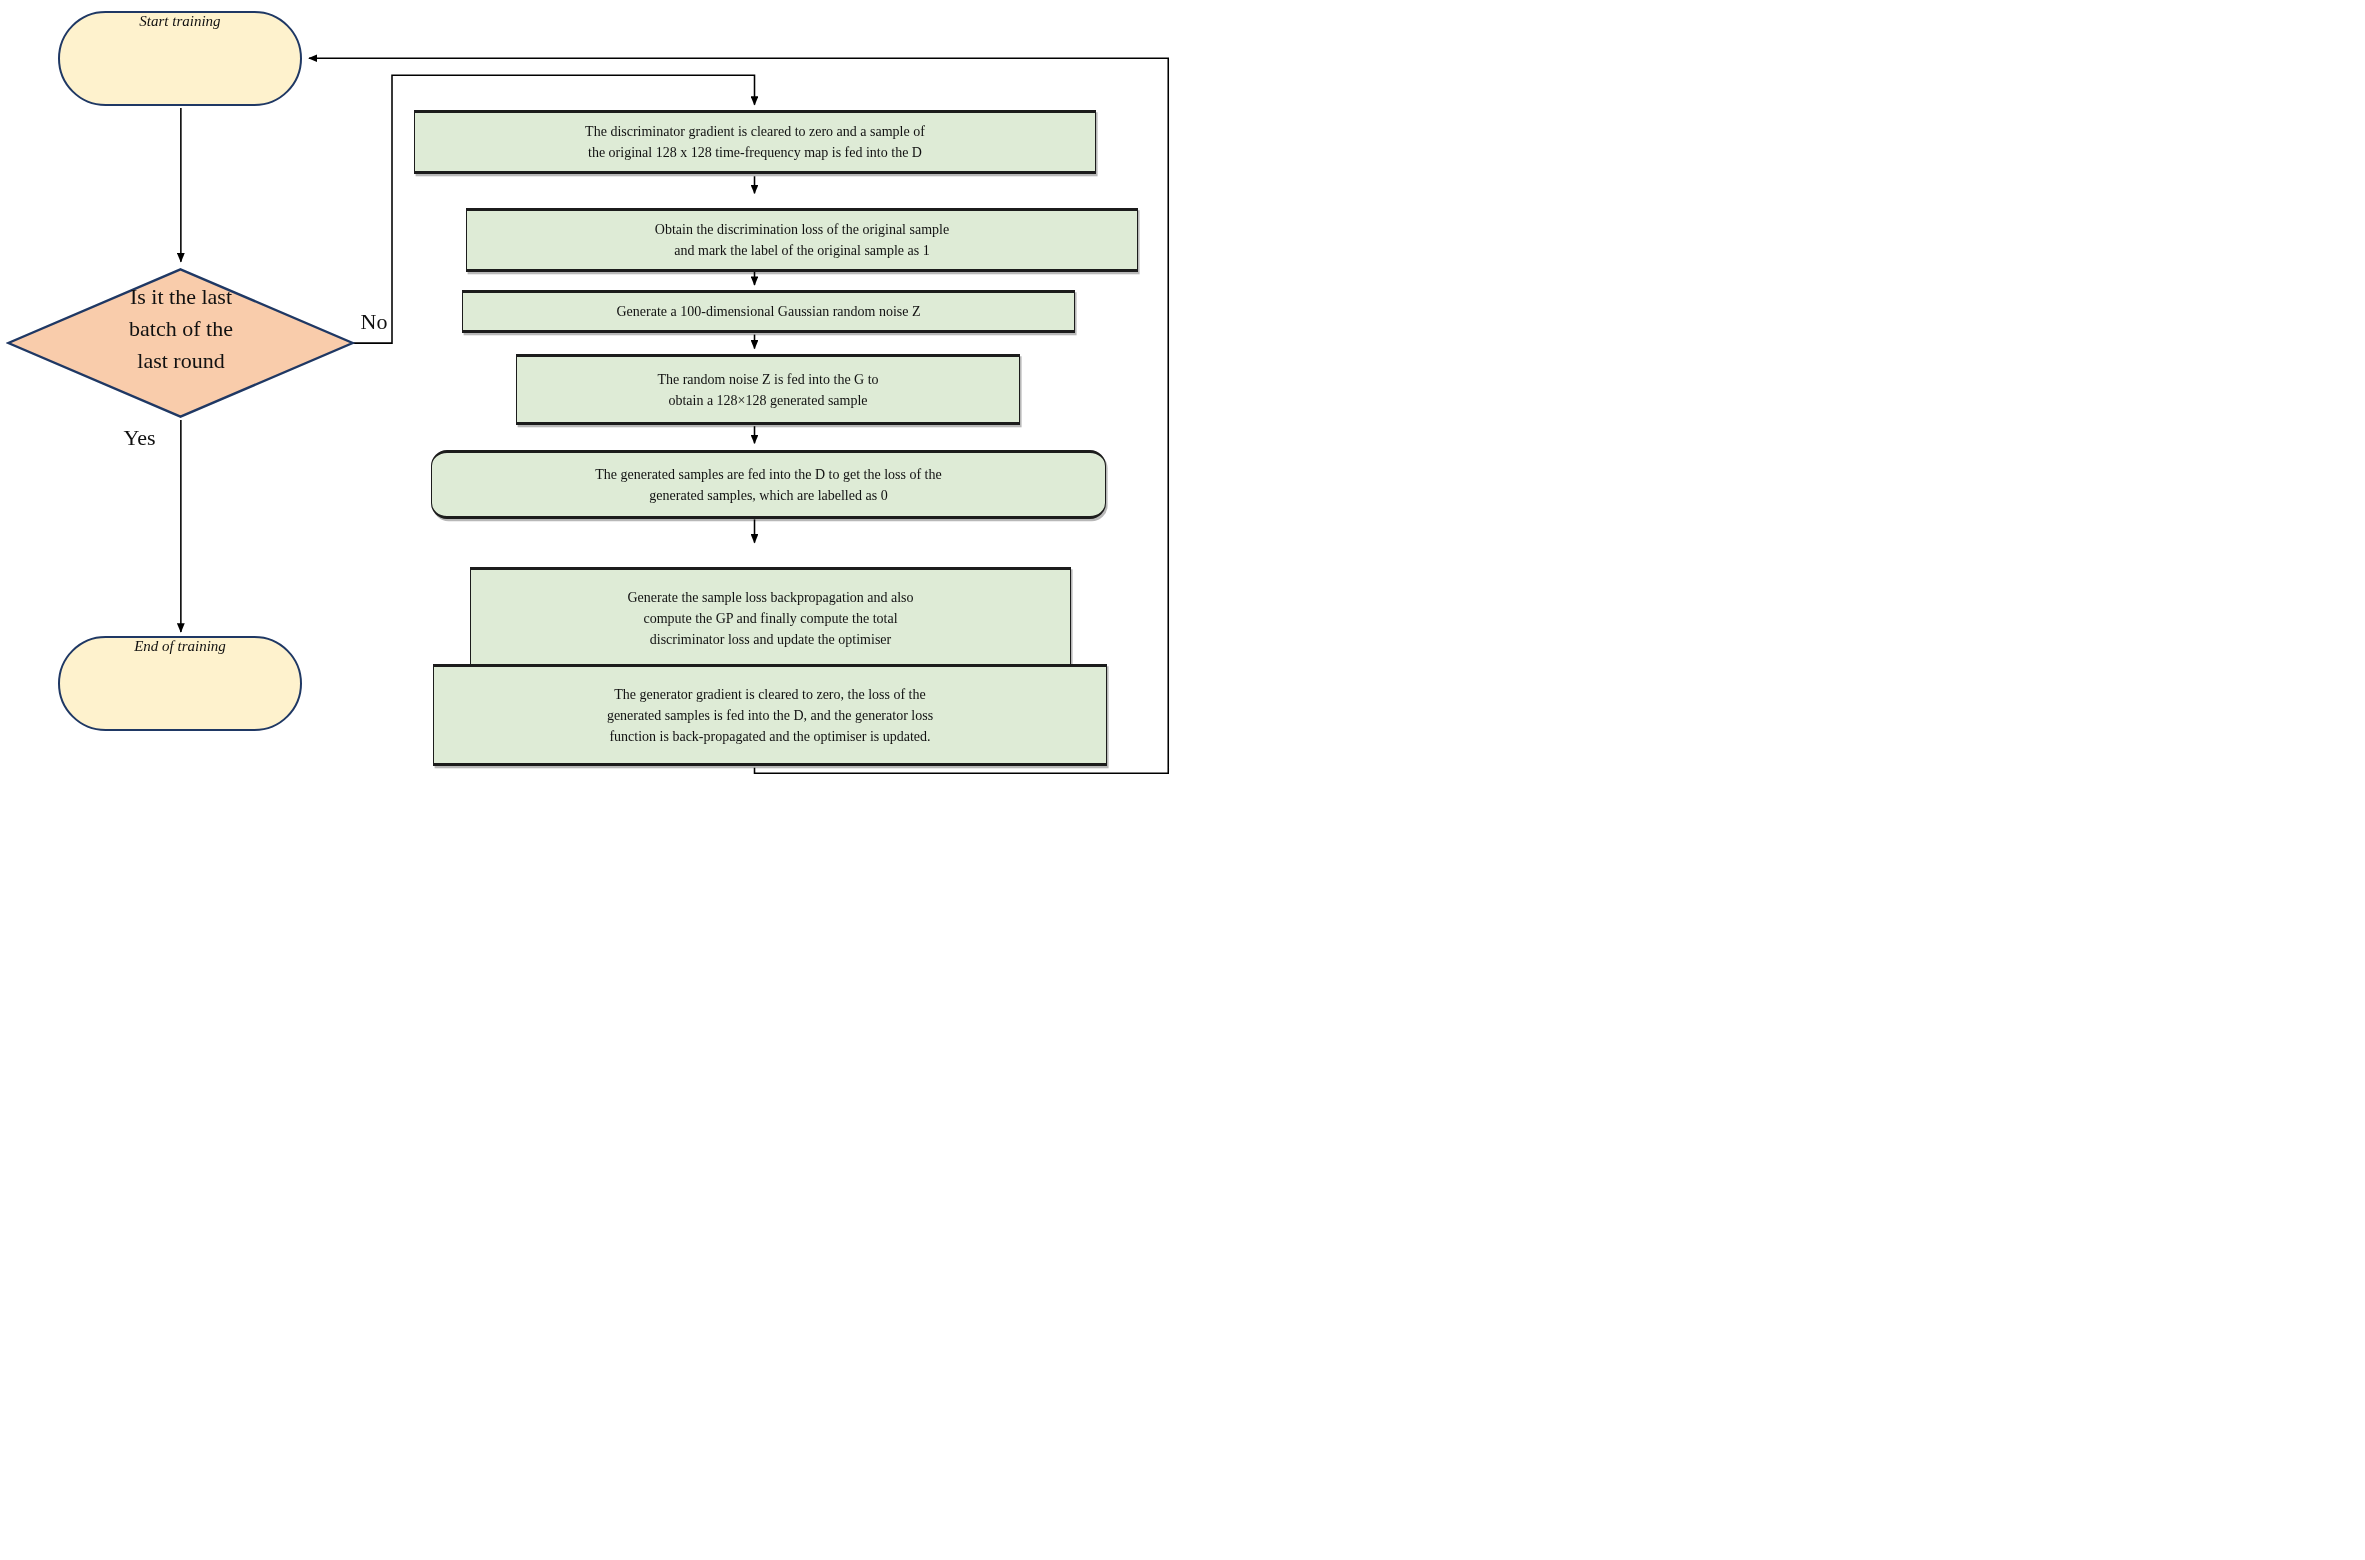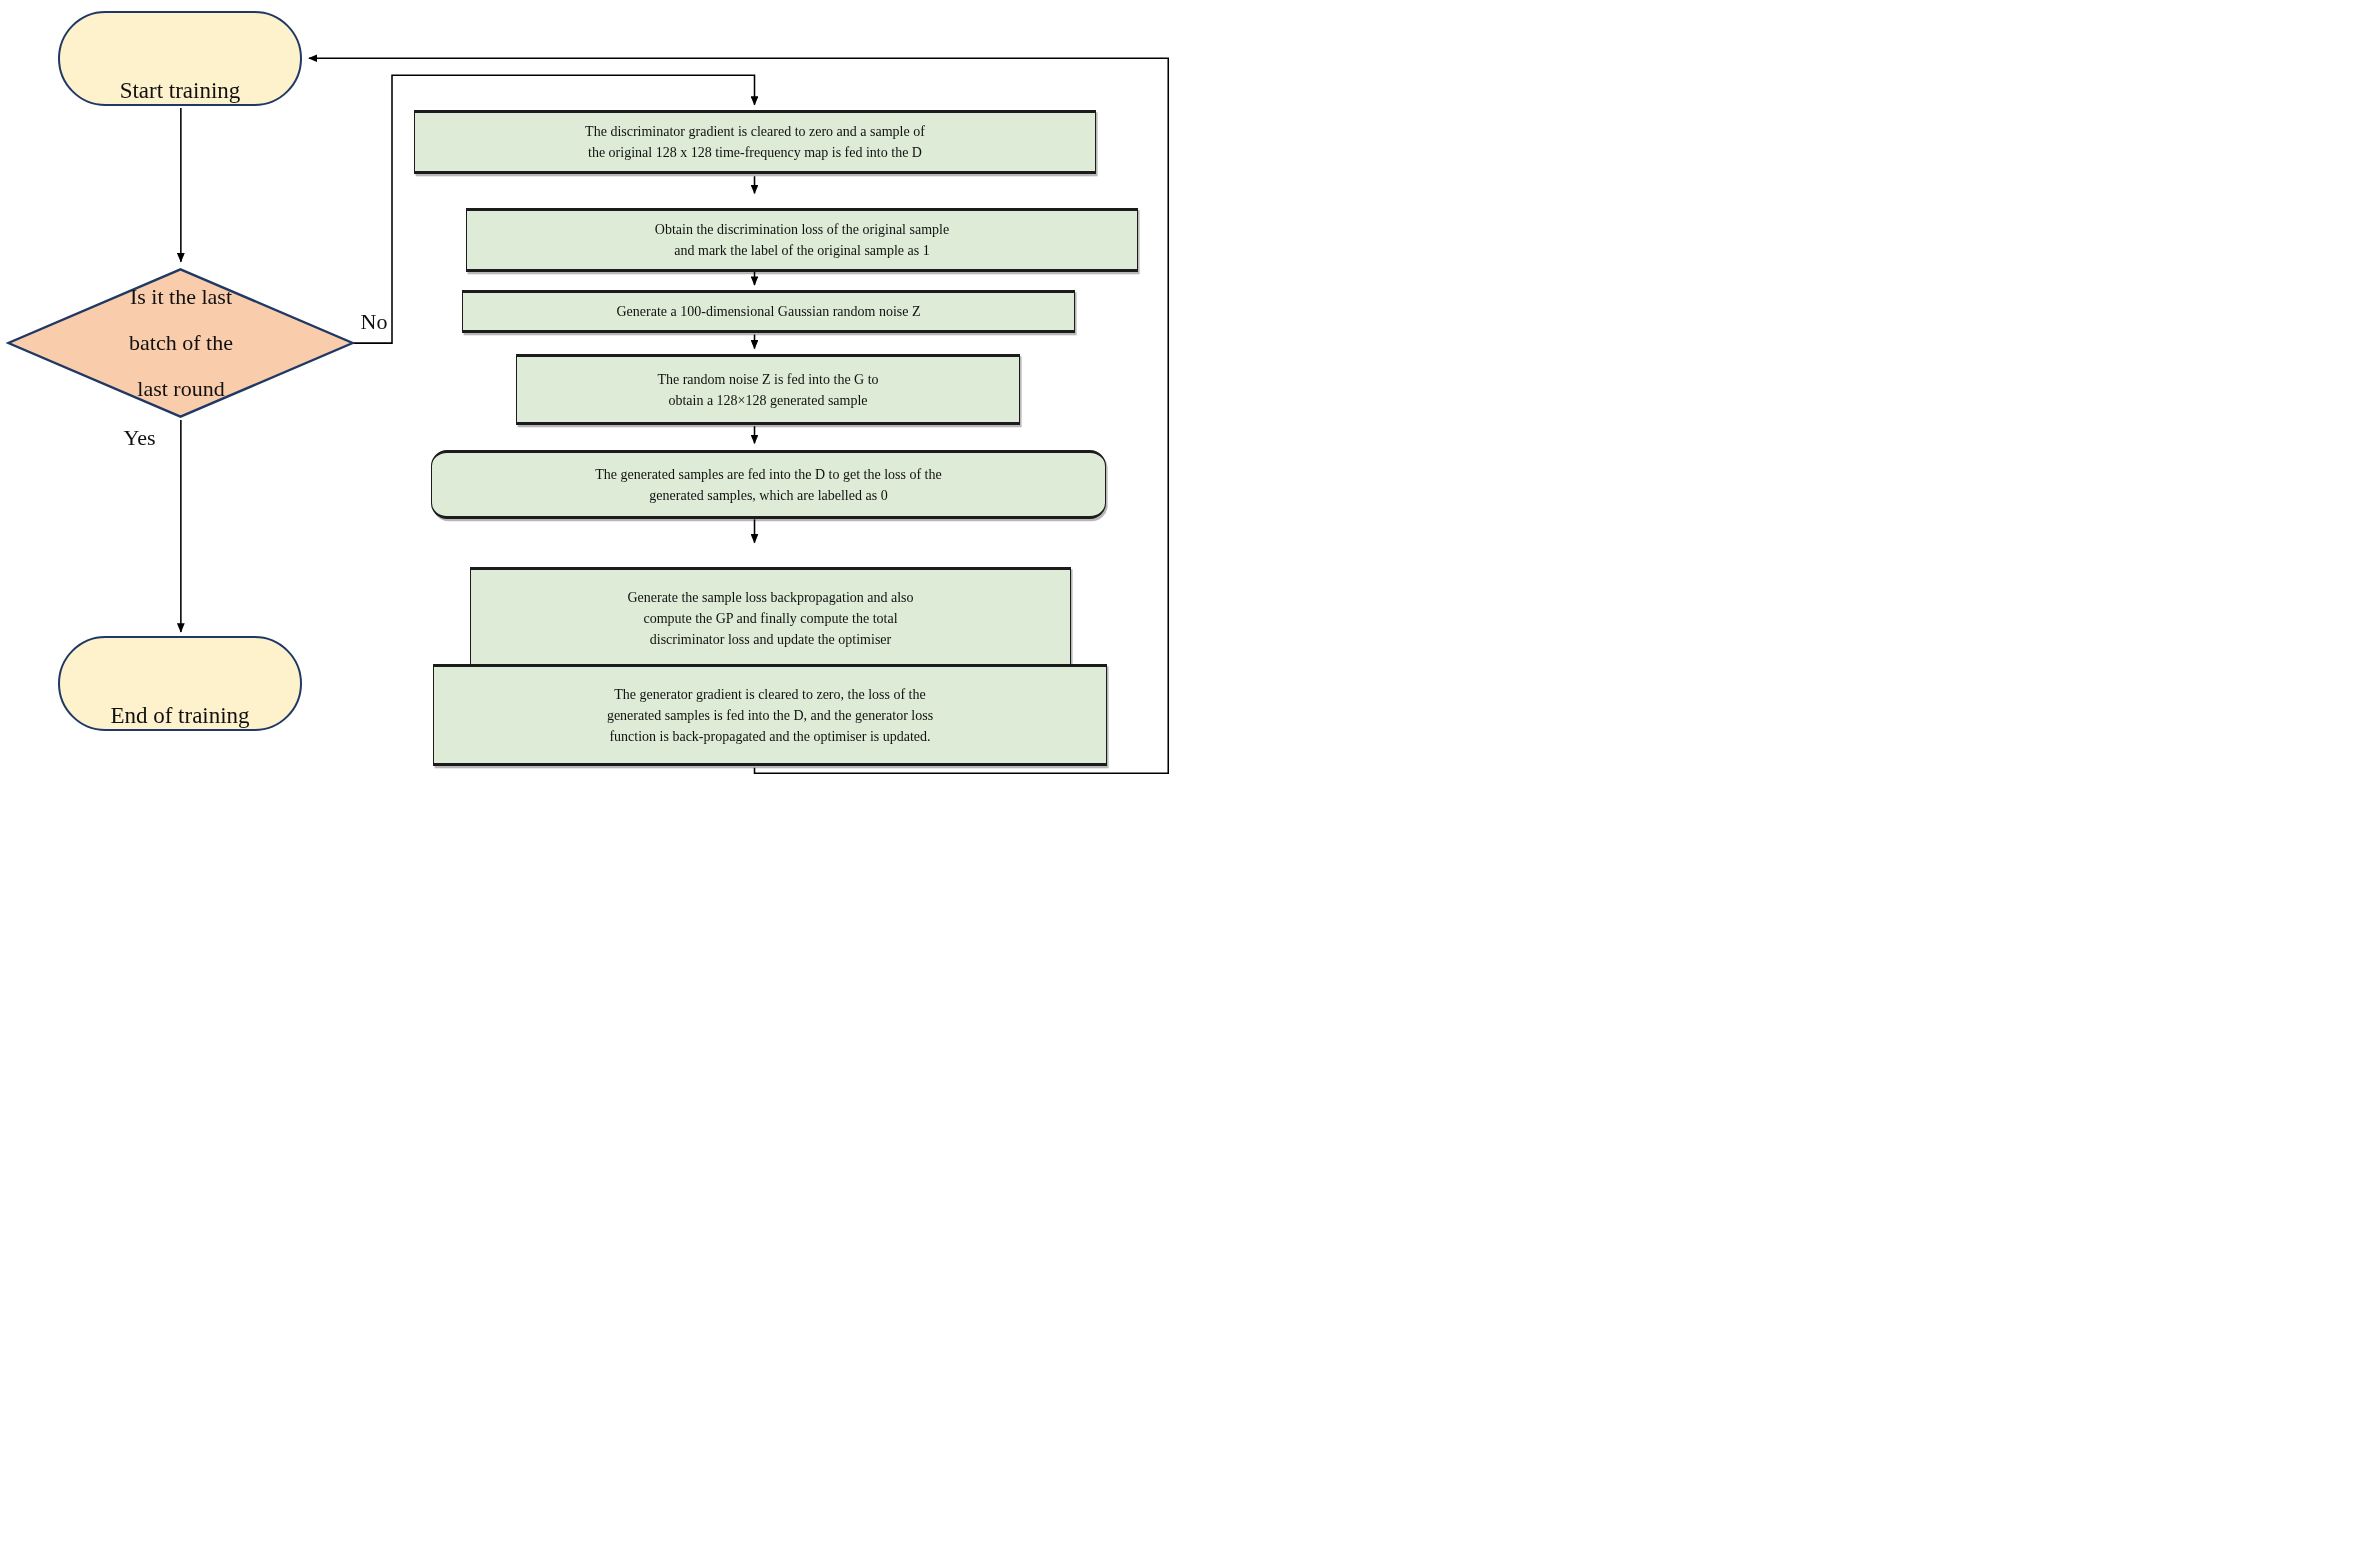--- a/index.html
+++ b/index.html
@@ -19,30 +19,31 @@
     color:#111;
     overflow:hidden;
   }
   .connectors{position:absolute;left:0;top:0;width:1183px;height:781px;}
   .conn{fill:none;stroke:var(--c-connector);stroke-width:2px;}
   .terminal{
     position:absolute;
     background:var(--c-terminal_fill);
     border:2.3px solid var(--c-terminal_border);
     border-radius:48px;
-    display:flex;align-items:flex-end;justify-content:center;
-    font-size:23px;
+    display:flex;align-items:flex-start;justify-content:center;
+    font-size:15px;
     box-sizing:border-box;
+    font-style:italic;
   }
   .terminal.start{left:58px;top:11px;width:244px;height:95px;}
   .terminal.end{left:58px;top:636px;width:244px;height:95px;}
   .decision-shape{position:absolute;left:6.2px;top:267px;width:349px;height:152px;}
   .decision-text{
     position:absolute;left:45px;top:281px;width:272px;height:124px;
-    display:flex;flex-direction:column;align-items:center;justify-content:space-between;
+    display:flex;flex-direction:column;align-items:center;justify-content:flex-start;
     font-size:22px;line-height:1.45;text-align:center;
   }
   .process{
     position:absolute;
     background:var(--c-process_fill);
     border:1.6px solid var(--c-process_border);
     border-top-width:3.1px;border-bottom-width:3.1px;
     box-shadow:1.6px 2.3px 0 rgba(0,0,0,0.28);
     display:flex;flex-direction:column;align-items:center;justify-content:center;
     font-size:14px;line-height:1.5;text-align:center;

